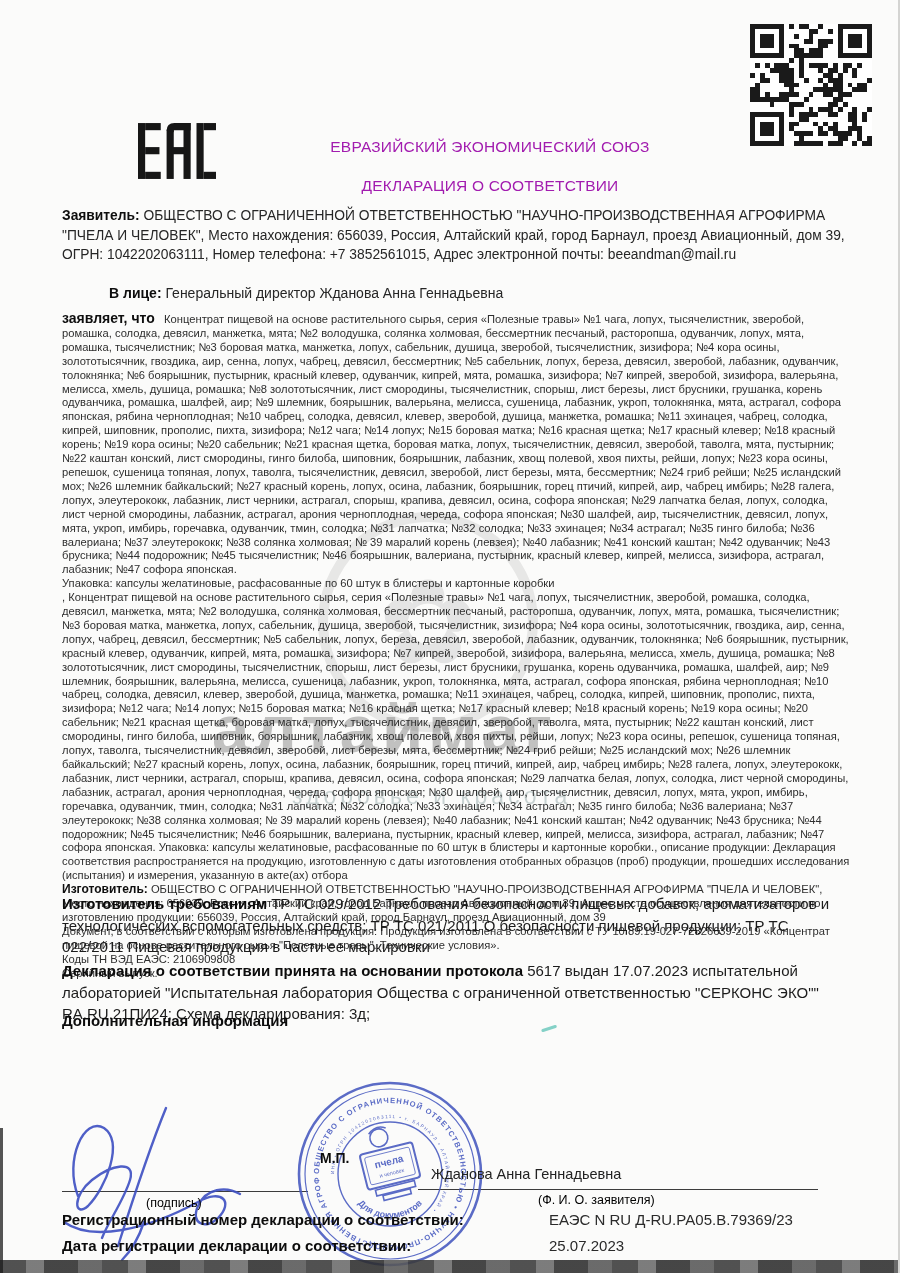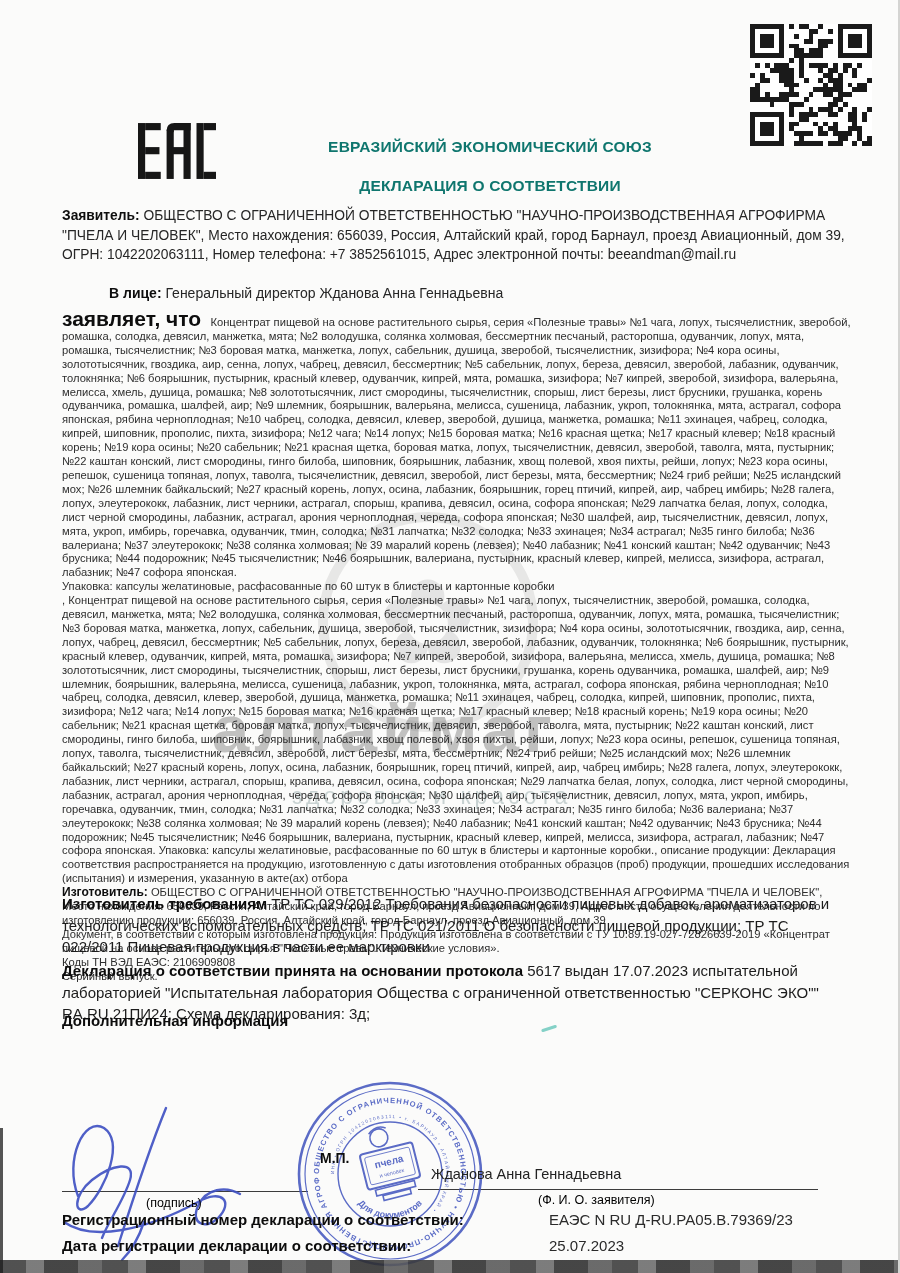--- a/index.html
+++ b/index.html
@@ -11,31 +11,31 @@
   .wm-flower{font-size:118px;color:rgba(130,130,130,.18);font-family:"DejaVu Sans",sans-serif;line-height:1;}
   .wm-brand{position:absolute;left:212px;top:690px;font-size:67px;font-weight:bold;letter-spacing:5px;
             color:rgba(112,112,112,.42);z-index:0;white-space:nowrap;}
   .wm-tag{position:absolute;left:292px;top:783px;font-size:23px;letter-spacing:4px;
           color:rgba(125,150,150,.40);z-index:0;white-space:nowrap;}
   .pen-mark{position:absolute;left:541px;top:1027px;width:16px;height:2.5px;background:#6ec9bd;opacity:.85;
             transform:rotate(-18deg);border-radius:2px;z-index:1;}
   
   .eac{position:absolute;left:138px;top:107px;width:78px;height:88px;z-index:2;}
   .titles{position:absolute;left:228px;top:138px;width:524px;text-align:center;z-index:2;}
-  .t1,.t2{font-weight:bold;font-size:15.5px;color:#0f766e;letter-spacing:.2px;}
+  .t1,.t2{font-weight:normal;font-size:15.5px;color:#a21caf;letter-spacing:.2px;}
   .t2{margin-top:21px;}
   .qr{position:absolute;left:750px;top:24px;width:122px;height:122px;z-index:2;}
   
   .applicant{position:absolute;left:62px;top:206px;width:788px;margin:0;font-size:13.8px;line-height:19.5px;z-index:2;}
   .applicant strong,.inperson strong{color:#0e0e0e;text-align:center;}
   .inperson{position:absolute;left:62px;top:285px;width:788px;margin:0;font-size:14px;z-index:2;padding-left:47px;}
   .declares{position:absolute;left:62px;top:312px;width:790px;z-index:2;}
   .dense{margin:0;font-size:11.2px;line-height:13.9px;color:#2e2e2e;}
   .dense strong{color:#0e0e0e;font-size:12px;}
-  .dl{font-size:21px;font-weight:bold;color:#0e0e0e;text-align:center;}
+  .dl{font-size:14px;font-weight:bold;color:#0e0e0e;text-align:center;}
   .big{position:absolute;left:62px;width:788px;margin:0;font-size:15px;line-height:21.5px;color:#1c1c1c;z-index:2;}
   .big strong{color:#0c0c0c;}
   .sec-compliance{top:893px;}
   .sec-basis{top:960px;}
   .sec-add{top:1010px;}
   .sec-valid{top:1072px;}
   .blk{display:block;}
   
   .signature{position:absolute;left:46px;top:1100px;z-index:4;}
   .stamp{position:absolute;left:288px;top:1080px;z-index:3;opacity:.88;}

